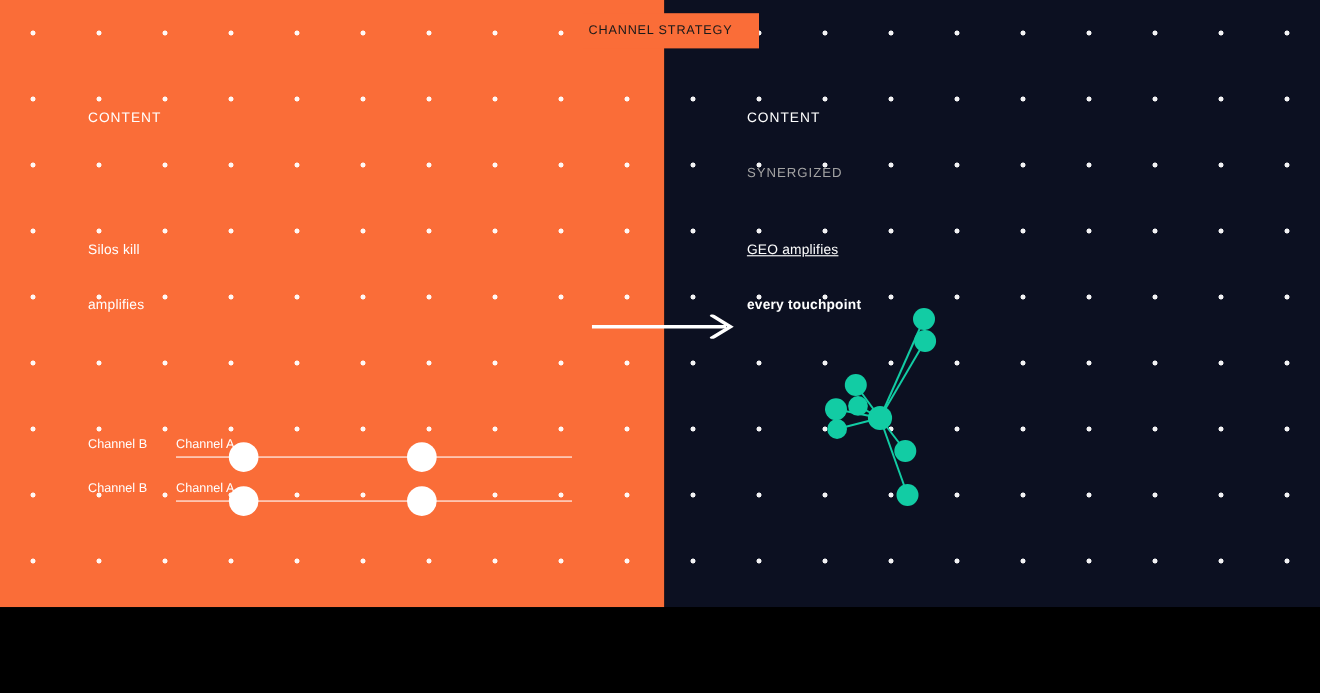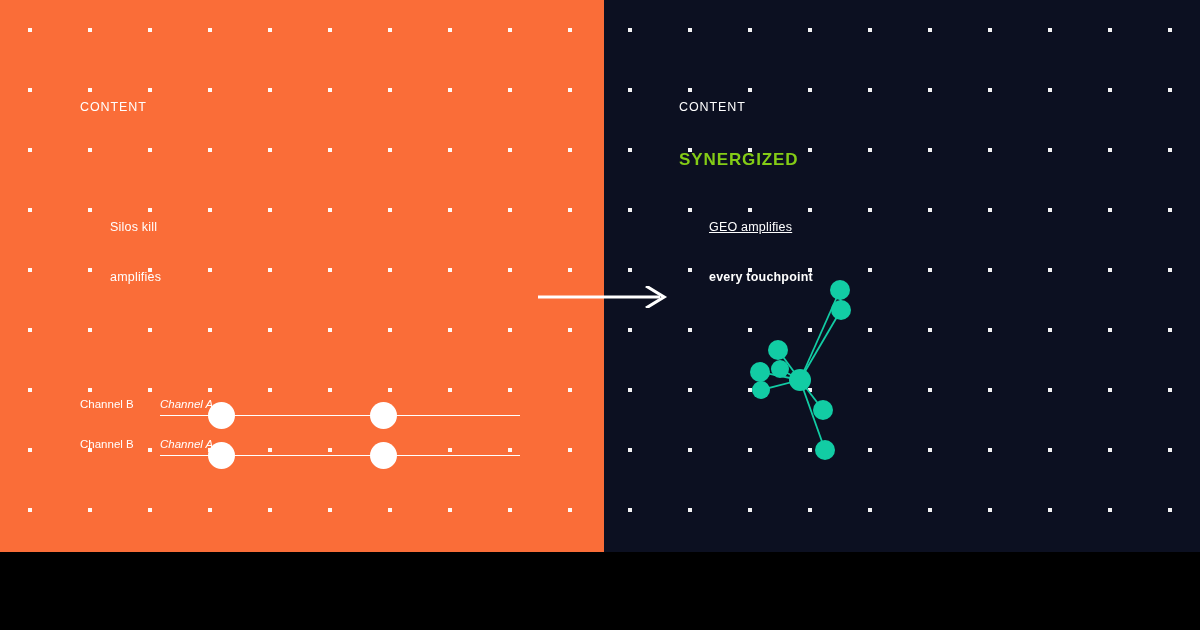--- a/index.html
+++ b/index.html
@@ -42,39 +42,39 @@
   #badge span {
     color:#1a1a1a;
     font-size:11.5px;
     letter-spacing:.75px;
     white-space:nowrap;
   }
 
   
   .ptext { position:absolute; white-space:nowrap; z-index:3; }
   .t-label   { font-size:12.5px; letter-spacing:.9px; color:#ffffff; }
-  .t-accent  { font-size:17px; letter-spacing:.9px; color:#84cc16;font-weight:bold; }
-  .t-body    { font-size:12.5px; letter-spacing:.2px; color:#ffffff;margin-left:30px; }
+  .t-accent  { font-size:12px; letter-spacing:.9px; color:#a3a3a3; }
+  .t-body    { font-size:12.5px; letter-spacing:.2px; color:#ffffff; }
 
   #l-content   { left:80px;  top:100px; }
   #l-silos     { left:80px;  top:220px; }
   #l-vis       { left:80px;  top:270px; }
 
   #r-content   { left:679px; top:100px; }
   #r-syn       { left:679px; top:150px; }
   #r-geo       { left:679px; top:220px;text-decoration:underline; }
   #r-touch     { left:679px; top:270px;font-weight:bold; }
 
   
   .slider-row { position:absolute; height:40px; z-index:4; }
   #slider-row-1 { left:0; top:396px; width:604px; }
   #slider-row-2 { left:0; top:436px; width:604px; }
 
   .sl-b { position:absolute; left:80px; top:2px; font-size:11.5px; color:#ffffff; white-space:nowrap; }
-  .sl-a { position:absolute; left:160px; top:2px; font-size:11.5px; color:#ffffff; white-space:nowrap;font-style:italic; }
+  .sl-a { position:absolute; left:160px; top:2px; font-size:11.5px; color:#ffffff; white-space:nowrap; }
   .sl-track {
     position:absolute; left:160px; top:19px;
     width:360px; height:1.4px; background:#ffffff;
   }
   .sl-knob {
     position:absolute; top:6px;
     width:27px; height:27px; border-radius:50%;
     background:#ffffff;
   }
   .k1 { left:222px; }
@@ -159,20 +159,23 @@
         <circle cx="219" cy="410" r="10" fill="#12CCA4"></circle>
         <circle cx="221" cy="450" r="10" fill="#12CCA4"></circle>
       </g>
   </svg>
 
   <svg id="arrow" viewBox="0 0 130 22">
     <line x1="0" y1="11" x2="122" y2="11" stroke="#ffffff" stroke-width="3.2"></line>
     <polyline points="108,0 126,11 108,22" fill="none" stroke="#ffffff" stroke-width="3.2"></polyline>
   </svg>
 
+  <div id="badge">
+    <span>CHANNEL STRATEGY</span>
+  </div>
 
   <div id="footer">
     
     
     
   </div>
 
 </div>
 
 </body></html>

